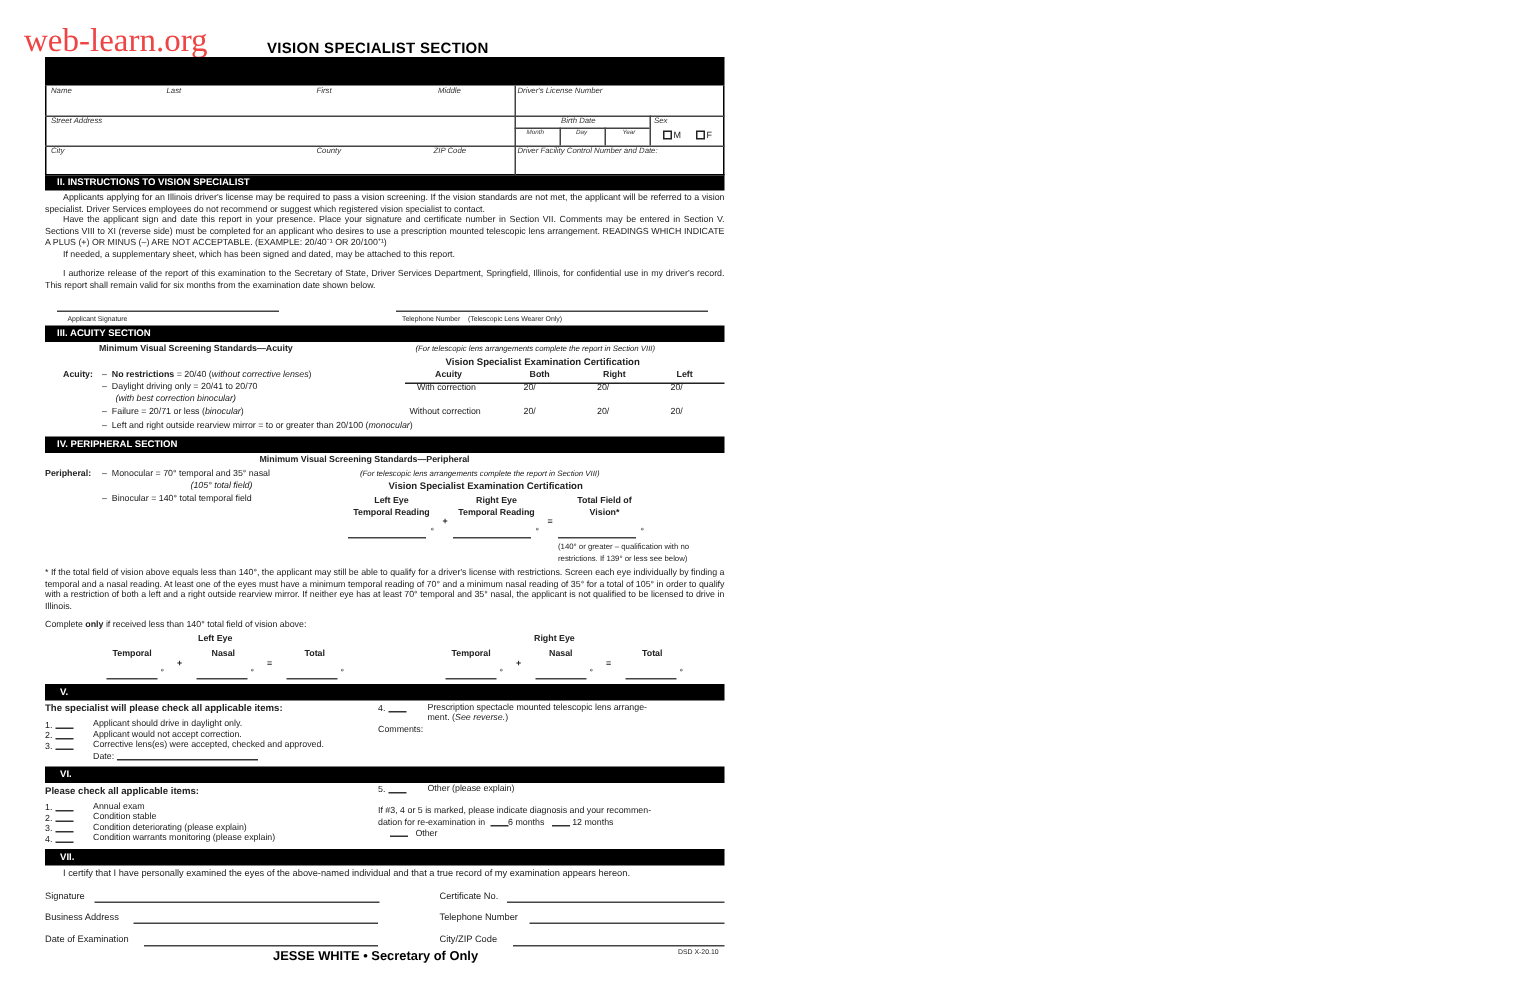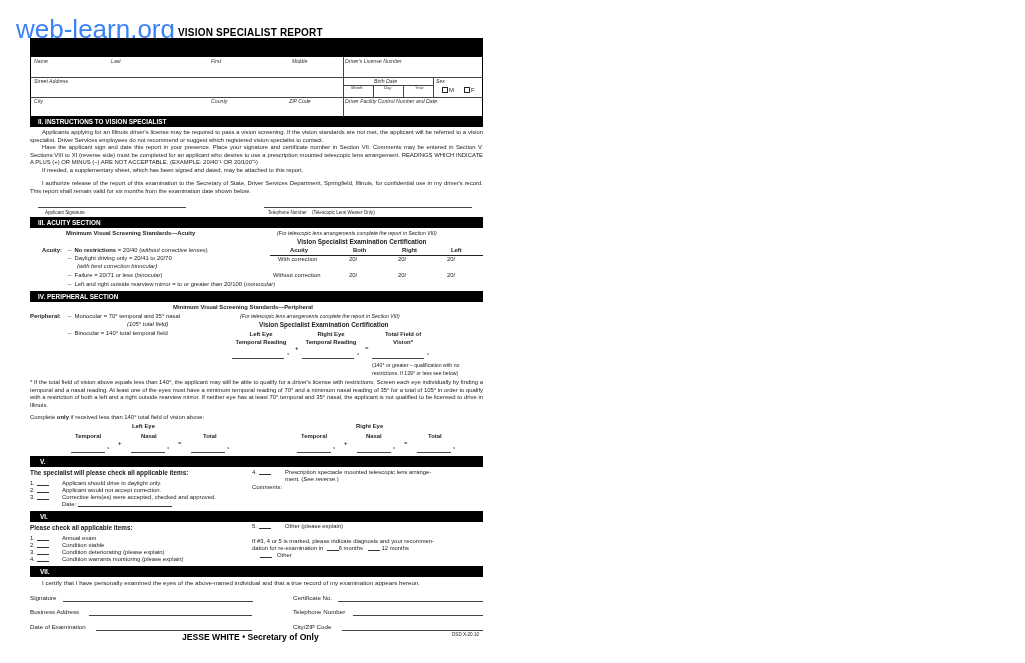--- a/index.html
+++ b/index.html
@@ -1,40 +1,40 @@
 <!DOCTYPE html>
 <html><head>
 <meta charset="utf-8">
 <style>
   * { box-sizing: border-box; margin: 0; padding: 0; }
   html, body { width: 1025px; height: 663px; background: #ffffff; overflow: hidden; }
   body { position: relative; font-family: "Liberation Sans", sans-serif; color: #1a1a1a; }
   .abs { position: absolute; white-space: nowrap; }
-  .watermark { left: 16px; top: 14px; font-family: Liberation Sans, sans-serif; font-size: 26px; color: #3b82f6; letter-spacing: 0px; }
+  .watermark { left: 16px; top: 14px; font-family: Liberation Serif, serif; font-size: 22px; color: #ef4444; letter-spacing: 0px; }
   .title { left: 178px; top: 27px; font-size: 10px; font-weight: bold; letter-spacing: 0.2px; color: #000; }
   .bar { position: absolute; left: 30px; width: 453px; background: #000; color: #fff; font-size: 6.4px; font-weight: bold; padding-left: 8px; }
   .lbl { font-size: 5.2px; font-style: italic; color: #333; }
   .small { font-size: 5.2px; color: #222; }
   .txt { font-size: 5.9px; color: #222; }
   .b { font-weight: bold; }
   .i { font-style: italic; }
   .box { position: absolute; border: 1px solid #000; }
   .hline { position: absolute; height: 0; border-top: 0.8px solid #444; }
   .vline { position: absolute; width: 0; border-left: 0.8px solid #444; }
   .chk { display: inline-block; width: 6px; height: 6px; border: 0.8px solid #222; vertical-align: -1px; margin-right: 1px; }
   .para { position: absolute; left: 30px; width: 453px; font-size: 5.9px; line-height: 7.6px; color: #222; white-space: normal; text-align: justify; }
   .para p { text-indent: 12px; }
   .blank { display: inline-block; border-bottom: 0.7px solid #333; height: 6px; vertical-align: -1px; }
   .center { text-align: center; }
 </style>
 </head>
 <body>
 
 <div class="abs watermark">web-learn.org</div>
-<div class="abs title">VISION SPECIALIST REPORT</div>
+<div class="abs title">VISION SPECIALIST SECTION</div>
 
 <div>
   <div class="bar" style="top:38px;height:19px;"></div>
   <div class="box" style="left:30px;top:57px;width:453px;height:60px;border-top:none;"></div>
   <div class="vline" style="left:343px;top:57px;height:60px;"></div>
   <div class="hline" style="left:30px;top:77px;width:453px;"></div>
   <div class="hline" style="left:30px;top:97px;width:453px;"></div>
   <div class="hline" style="left:343px;top:85px;width:90px;"></div>
   <div class="vline" style="left:433px;top:77px;height:20px;"></div>
   <div class="vline" style="left:373px;top:85px;height:12px;"></div>

